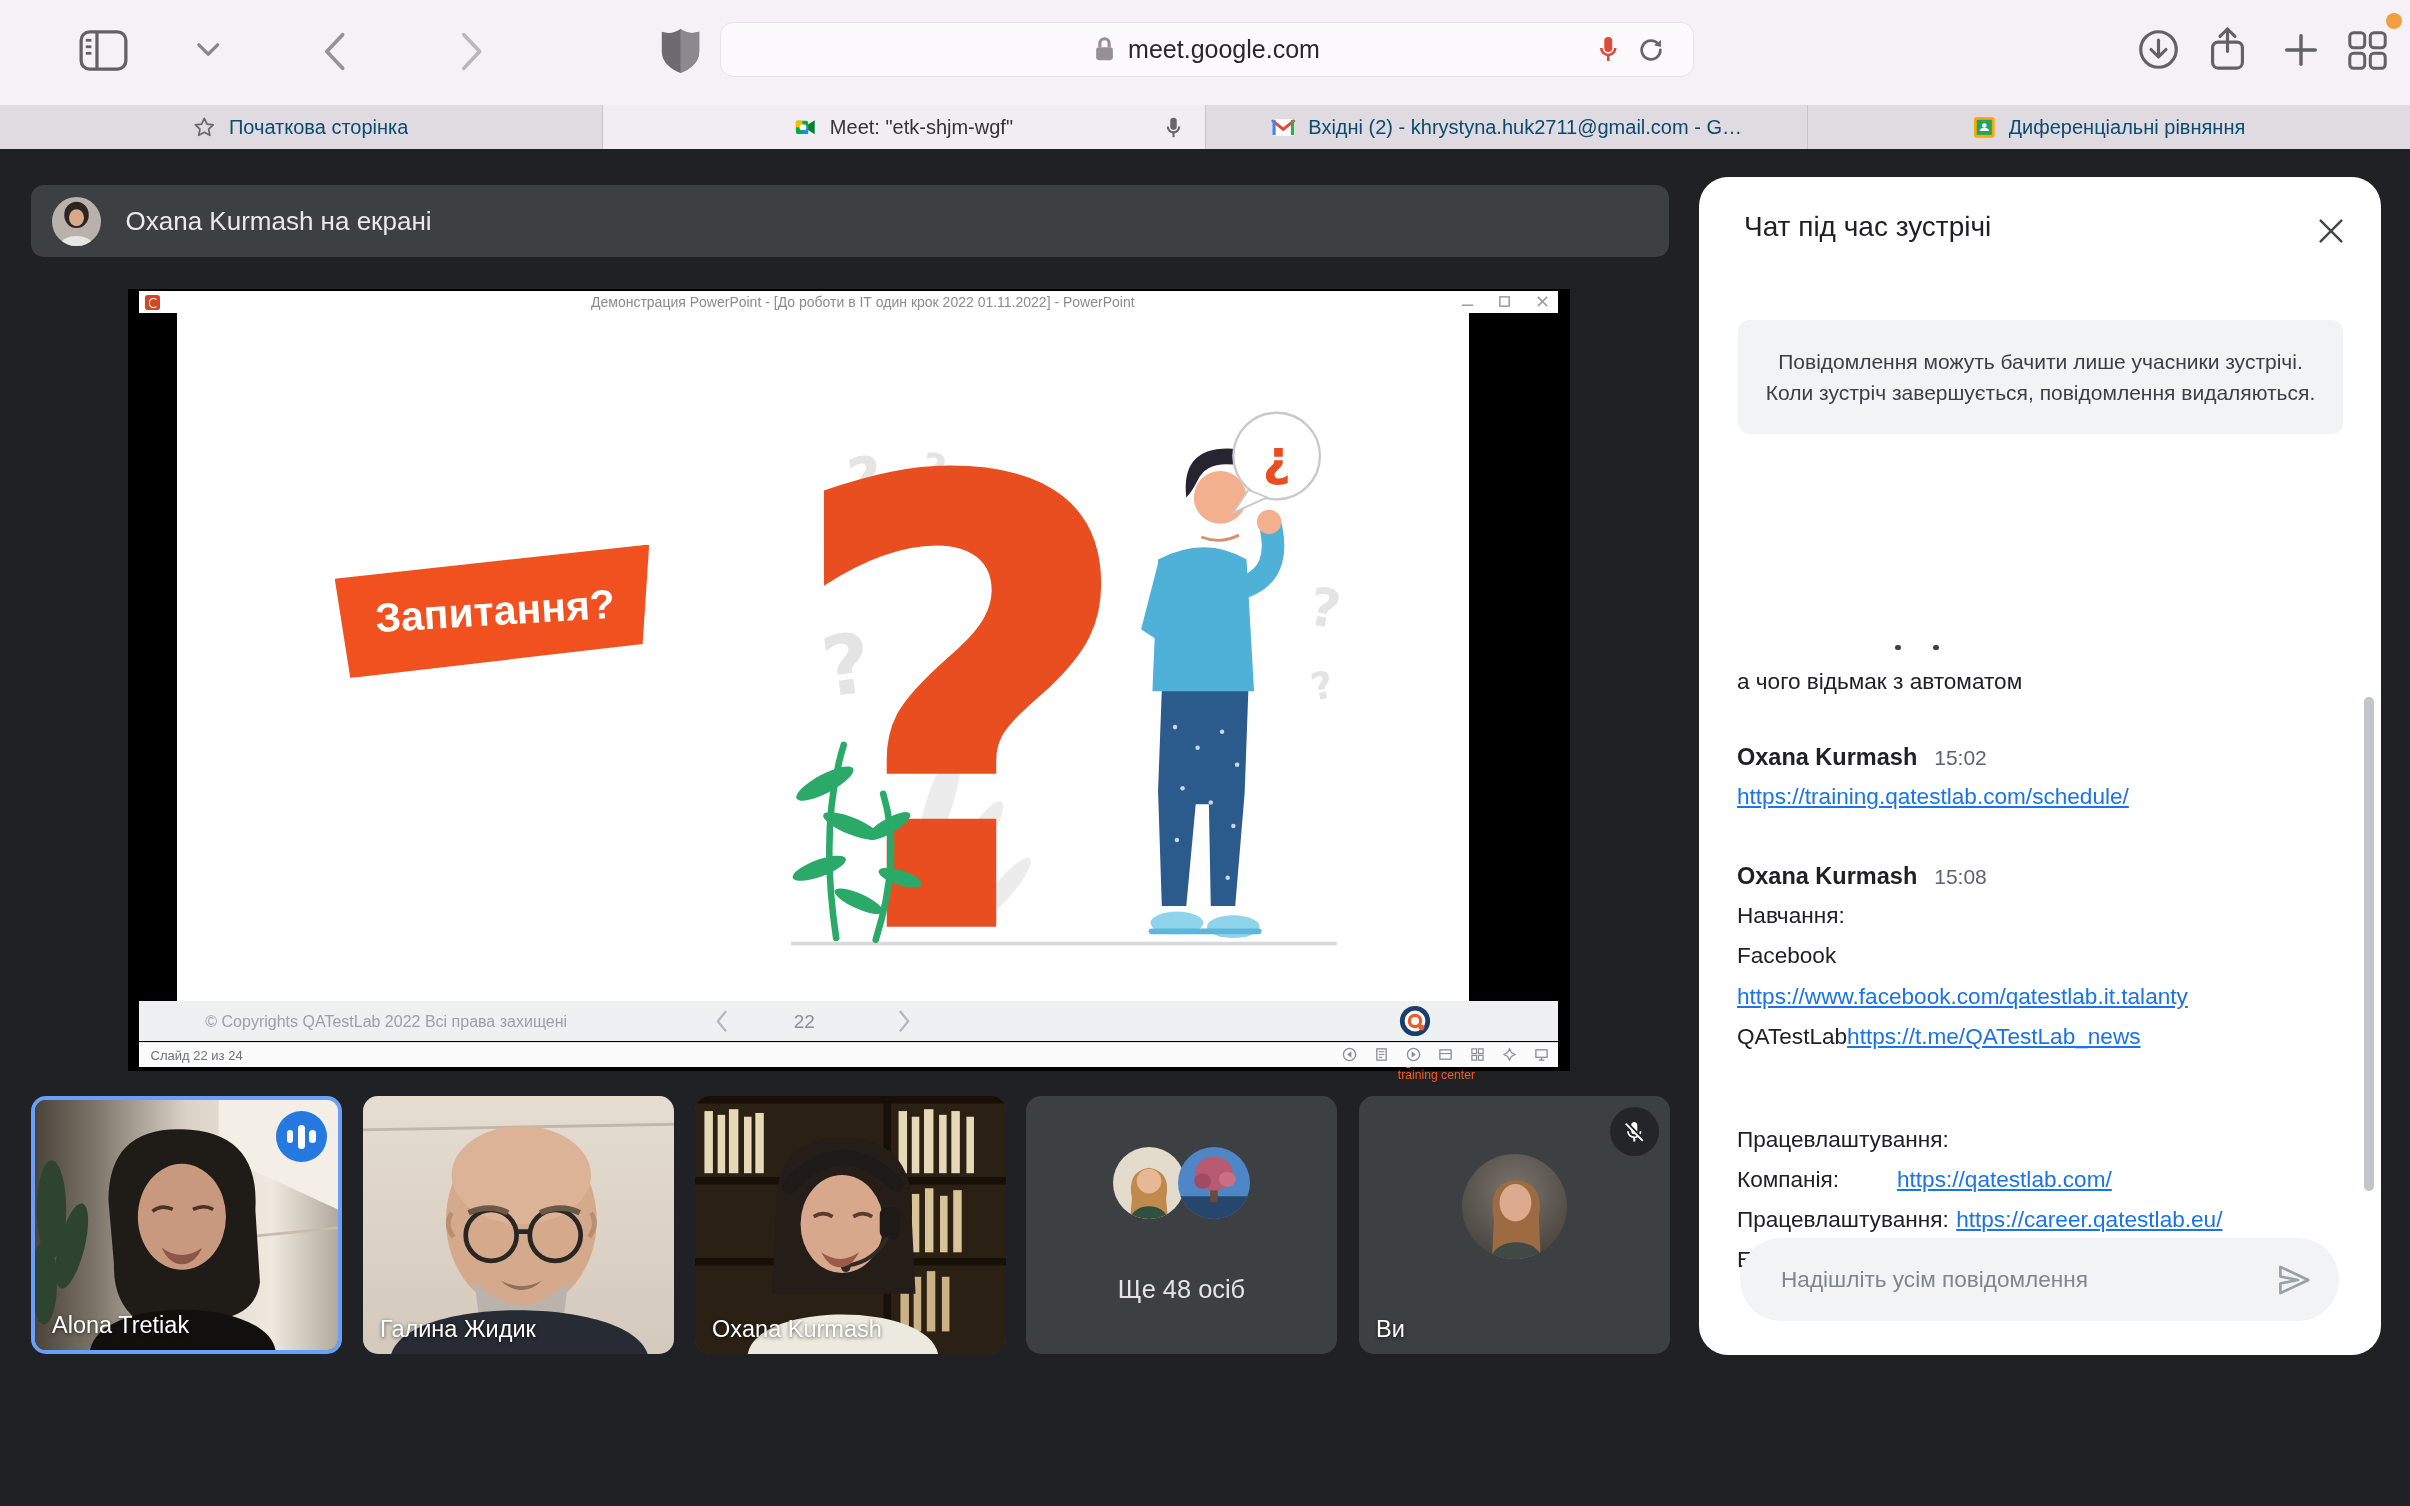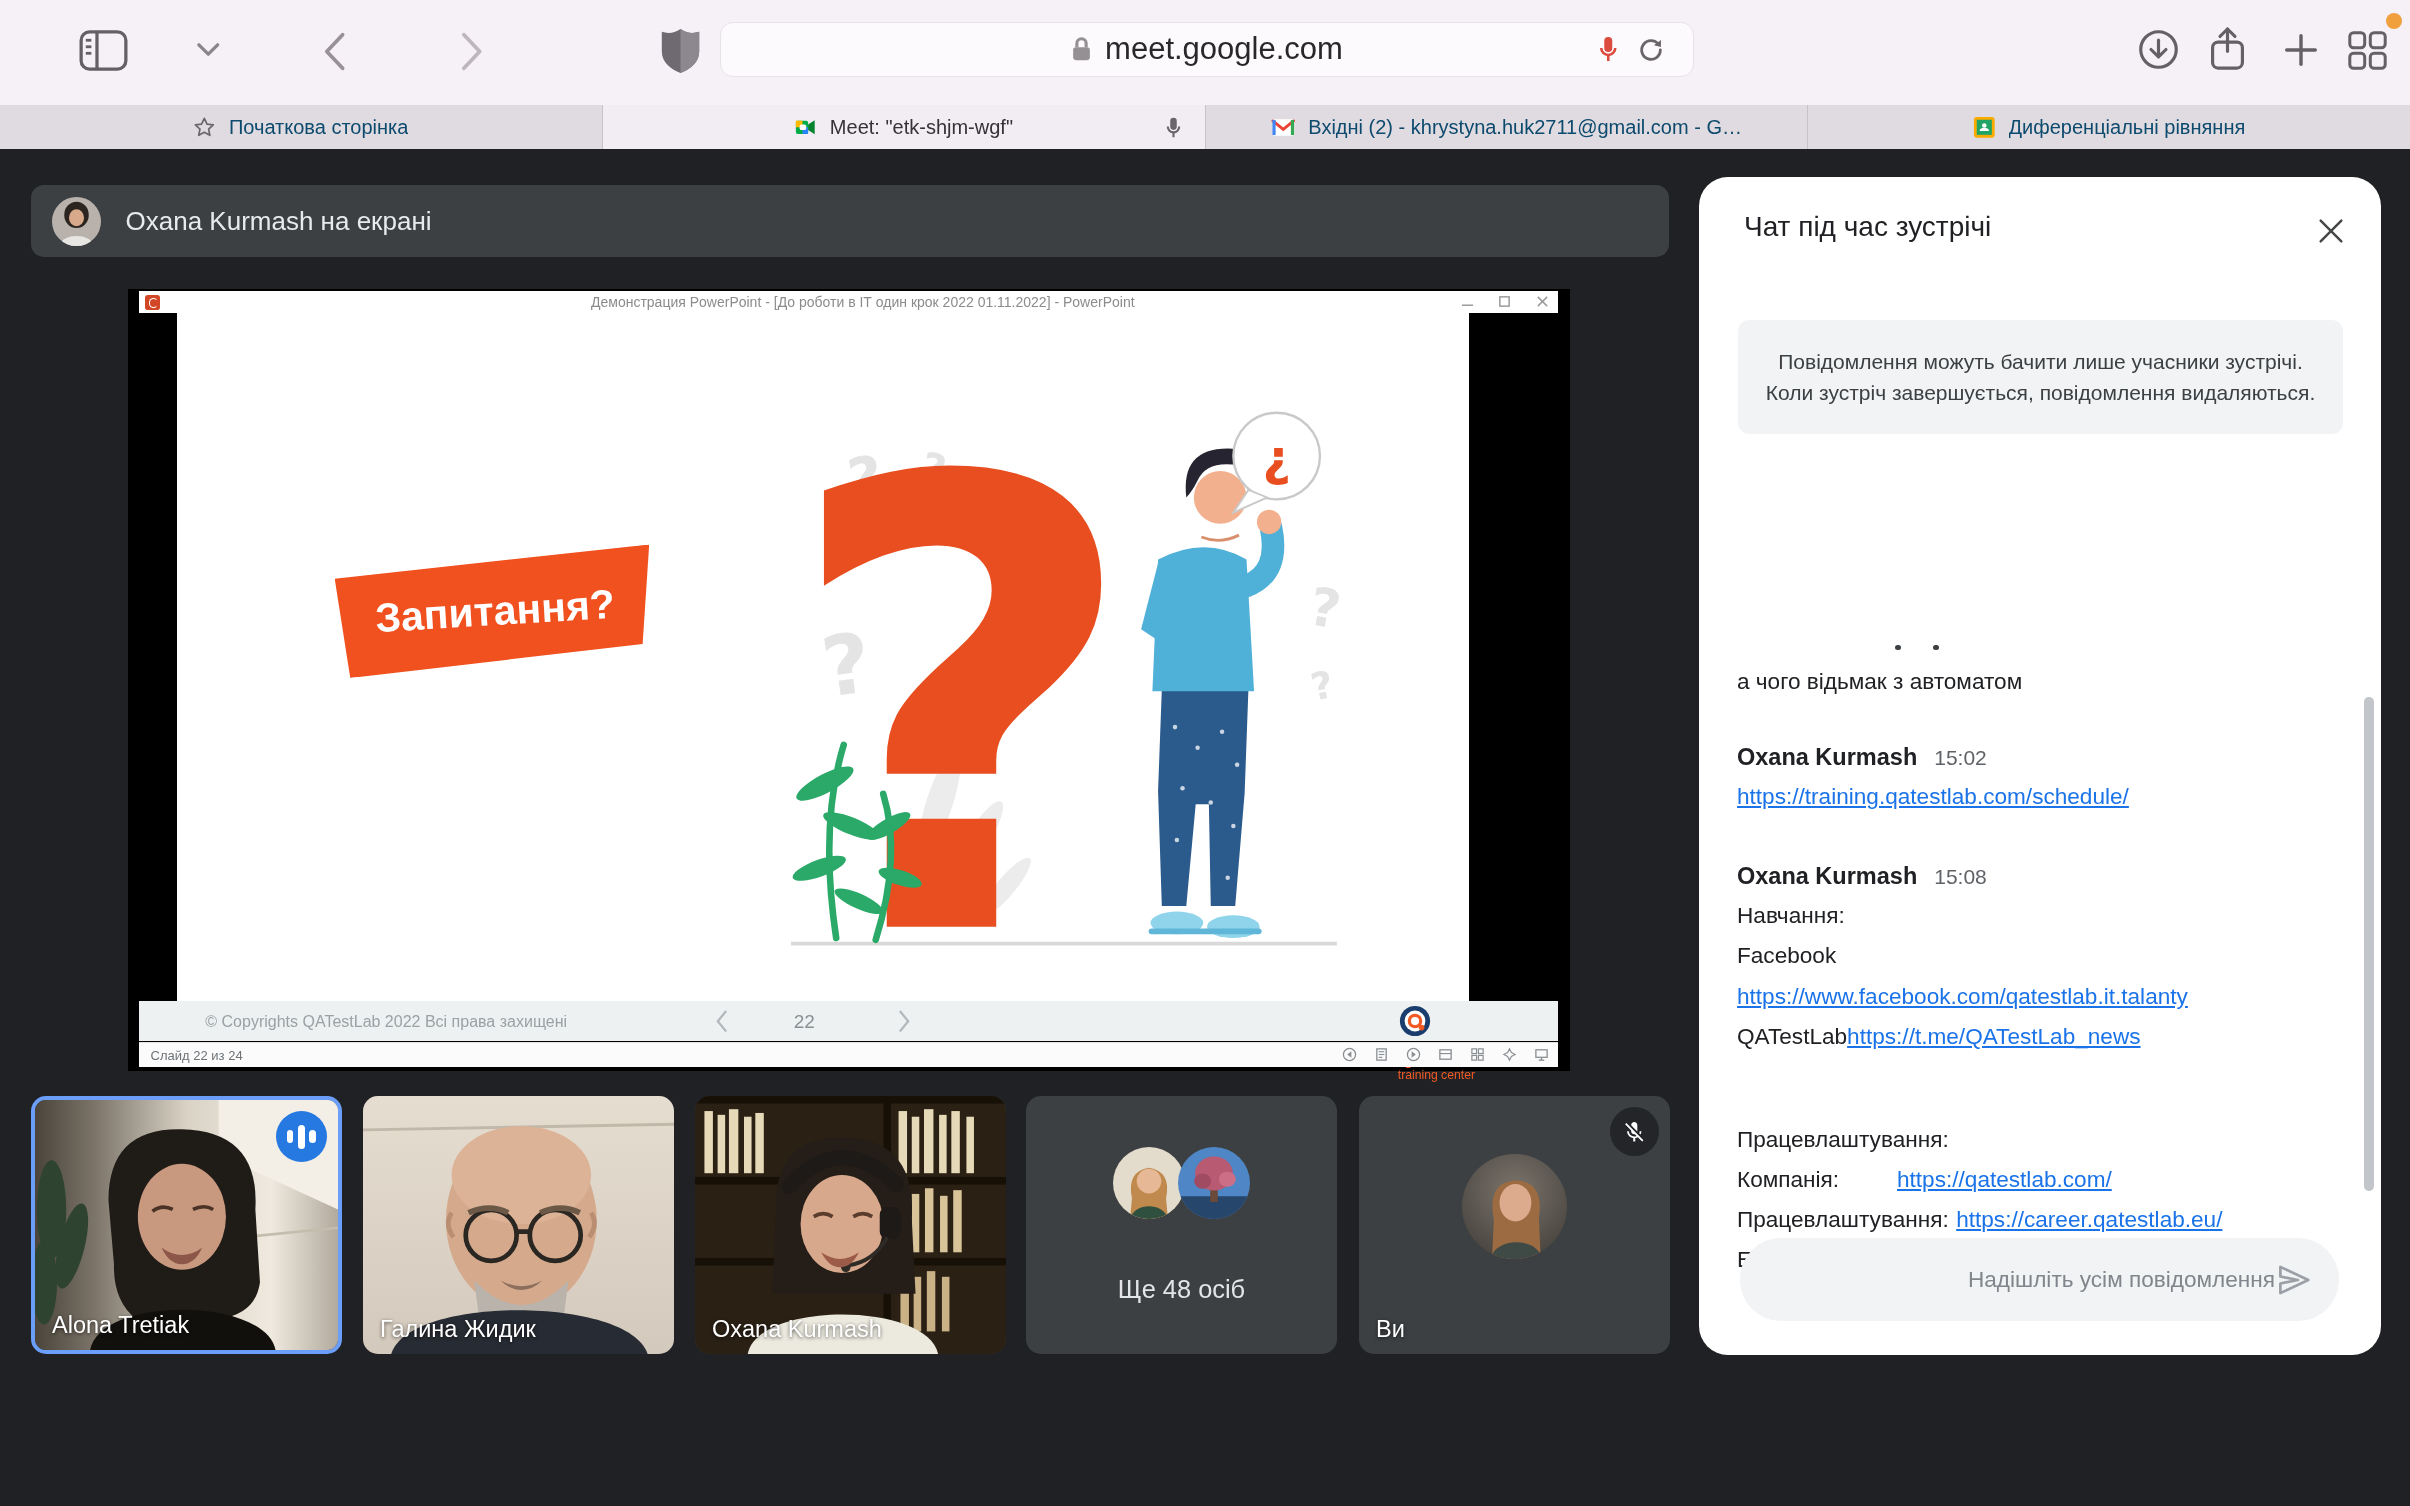--- a/index.html
+++ b/index.html
@@ -4,21 +4,21 @@
 <style>
   * { margin:0; padding:0; box-sizing:border-box; }
   html,body { width:2411px; height:1507px; background:#202124; font-family:"Liberation Sans", sans-serif; overflow:hidden; }
   #app { position:relative; width:2411px; height:1507px; }
 
   
   #toolbar { position:absolute; left:0; top:0; width:2411px; height:105px; background:#f6f1f6; }
   .tb-icon { position:absolute; display:flex; align-items:center; justify-content:center; }
   #urlbar { position:absolute; left:720px; top:21.7px; width:974px; height:55px; background:#fdfafd; border:0.9px solid #e7e2e7; border-radius:13px; display:flex; align-items:center; justify-content:center; }
   #urlbar .url-center { display:flex; align-items:center; gap:13px; }
-  #urlbar .url-text { font-size:31px; color:#2a272a; }
+  #urlbar .url-text { font-size:25px; color:#2a272a; }
   #url-mic { position:absolute; right:73px; top:12.2px; }
   #url-reload { position:absolute; right:28px; top:12.2px; }
   #rec-dot { position:absolute; left:2386px; top:13px; width:16px; height:16px; border-radius:50%; background:#f0a03c; }
 
   
   #tabbar { position:absolute; left:0; top:105px; width:2411px; height:44px; display:flex; background:#e0dbe0; }
   .tab { position:relative; width:603px; height:44px; display:flex; align-items:center; justify-content:center; gap:13px; border-right:0.9px solid #c8c3c8; background:#e0dbe0; }
   .tab.active { background:#f2edf2; }
   .tab .tab-title { font-size:20px; color:#0c4a6e; white-space:nowrap; overflow:hidden; text-overflow:ellipsis; max-width:508px; }
   .tab.active .tab-title { color:#363236; }
@@ -84,21 +84,21 @@
   .dotrow i { position:absolute; top:7.5px; width:5.6px; height:5.6px; border-radius:50%; background:#3c4043; }
   .msg-author { display:flex; align-items:baseline; gap:17px; }
   .msg-author .an { font-weight:bold; font-size:23.5px; color:#202124; }
   .msg-author .at { font-size:21px; color:#5f6368; }
   .chat-link { color:#1a73e8; text-decoration:underline; cursor:pointer; }
   .mrow { display:flex; margin-top:12.2px; line-height:28px; }
   .lbl-s { flex:0 0 91px; }
   .lbl-m { flex:0 0 160px; }
   #chat-scrollbar { position:absolute; right:7.5px; top:520px; width:9.4px; height:494px; border-radius:4.7px; background:#c2c6ca; }
   #chat-input-wrap { position:absolute; left:41px; bottom:34px; width:599px; height:83px; background:#f1f3f4; border-radius:41px; display:flex; align-items:center; }
-  #chat-input { flex:1; border:none; outline:none; background:transparent; margin-left:41px; font-size:22.6px; color:#3c4043; font-family:"Liberation Sans",sans-serif;text-align:right; }
+  #chat-input { flex:1; border:none; outline:none; background:transparent; margin-left:41px; font-size:22.6px; color:#3c4043; font-family:"Liberation Sans",sans-serif; }
   #chat-input::placeholder { color:#80868b; }
   #chat-send { margin-right:26px; width:38px; height:38px; }
 
   svg { display:block; }
   .qm-gray { fill:#e4e4e4; font-weight:bold; font-family:"DejaVu Sans",sans-serif; }
 </style>
 </head>
 <body>
 
 <div id="app">

